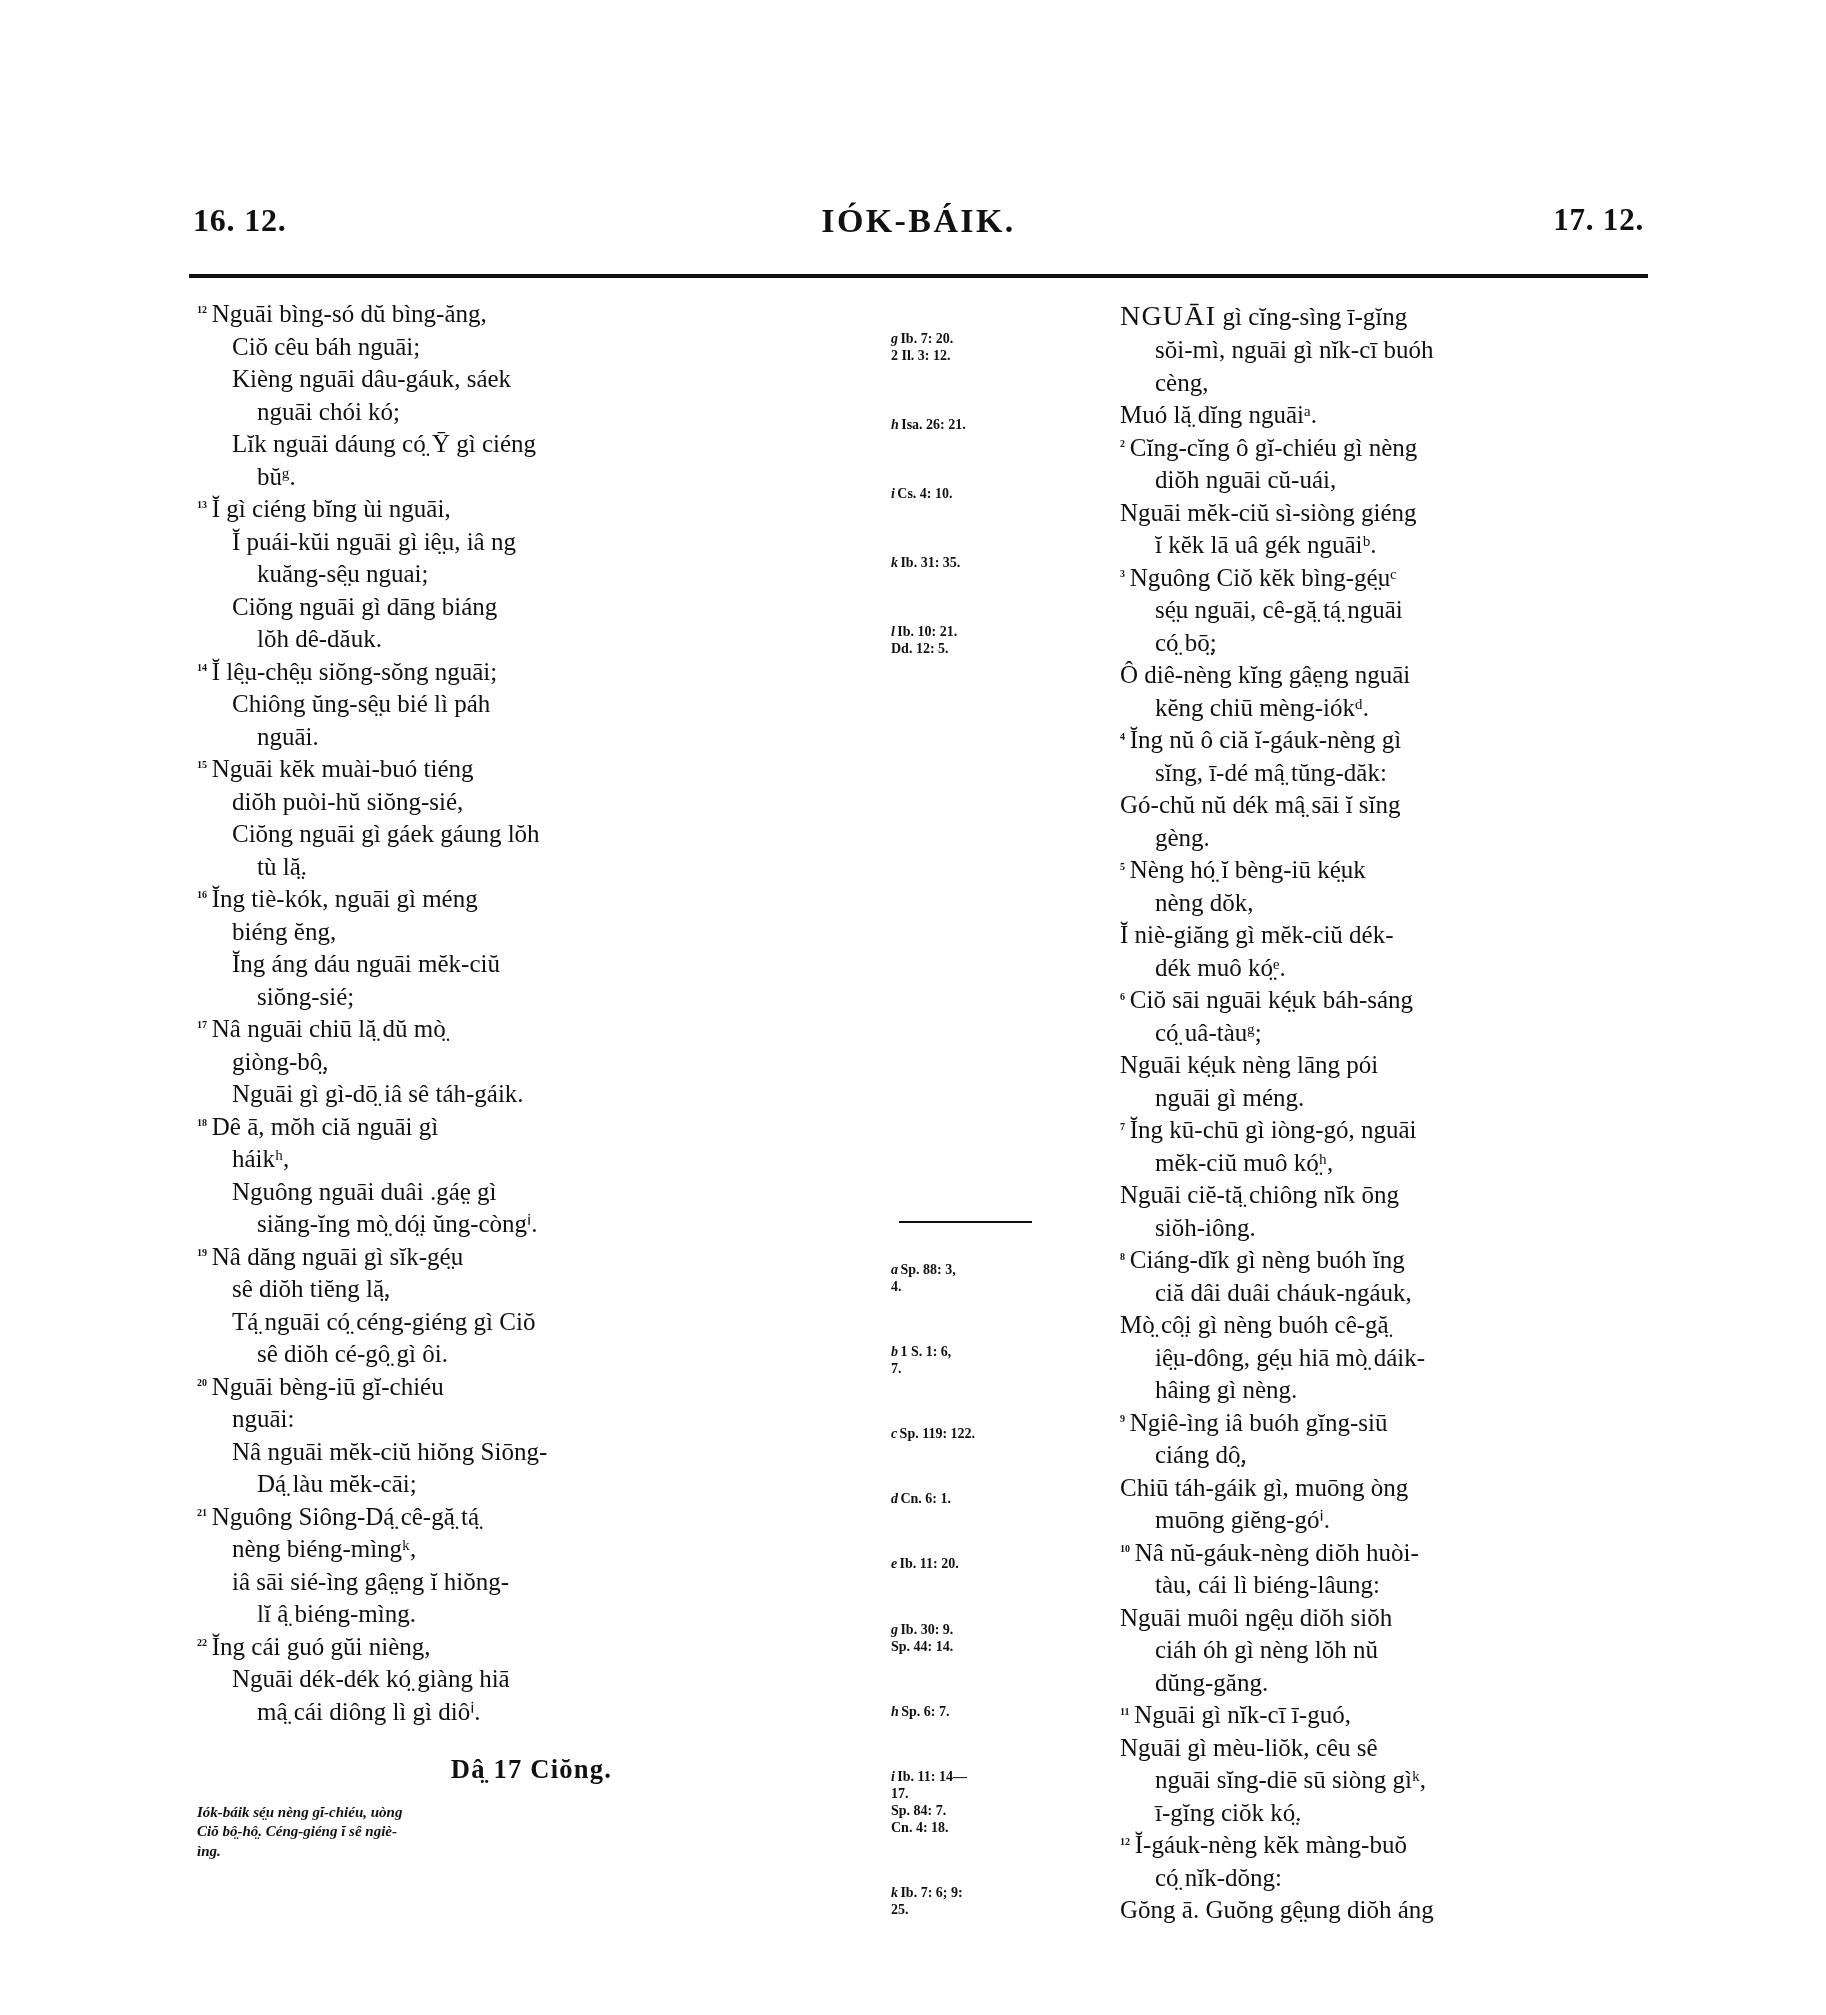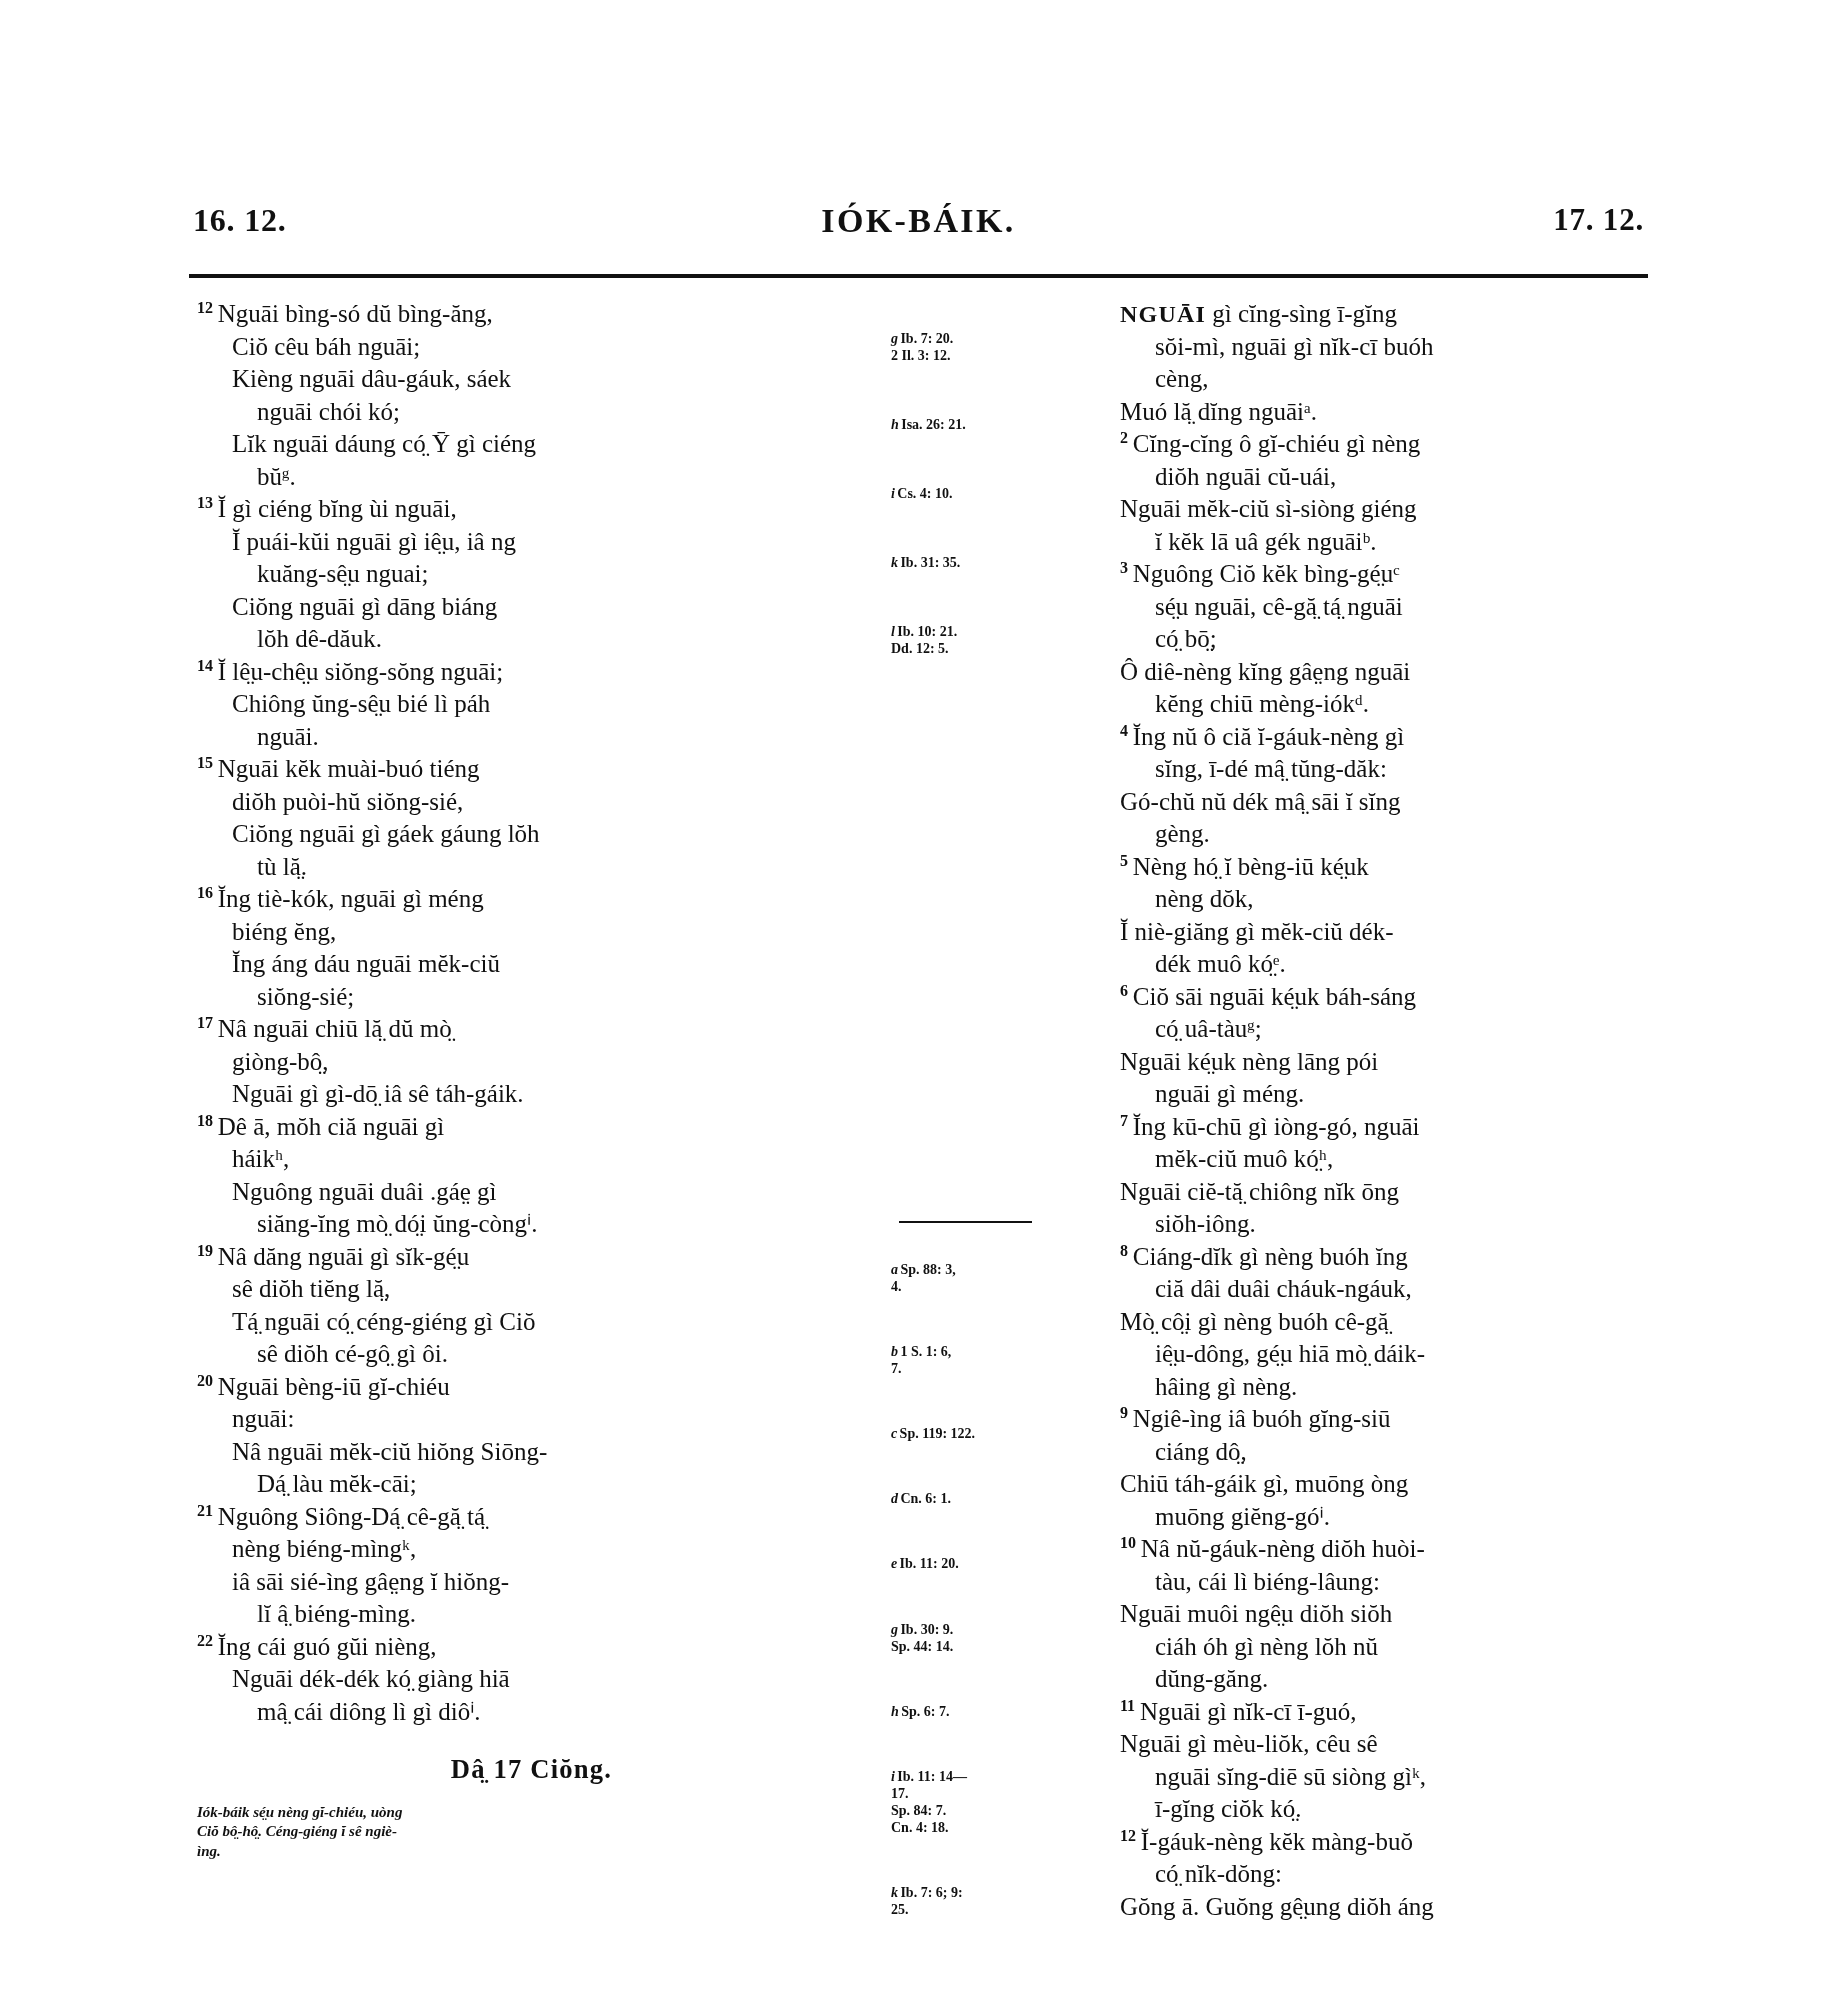--- a/index.html
+++ b/index.html
@@ -93,29 +93,29 @@
     margin: 0 0 0 0;
     text-indent: 0;
   }
   .line {
     white-space: nowrap;
     display: block;
   }
   .ind1 { padding-left: 35px; }
   .ind2 { padding-left: 60px; }
   .vn {
-    font-size: 16px;
+    font-size: 10px;
     font-weight: bold;
     vertical-align: 8.9px;
     margin-right: 4.8px;
     text-align: center;
   }
   .big {
-    font-size: 24px;
-    font-weight: bold;
+    font-size: 28px;
+    font-weight: normal;
     letter-spacing: 1.2px;
   }
   .chapter-head {
     text-align: center;
     font-size: 26.6px;
     font-weight: bold;
     letter-spacing: 1.2px;
     margin-top: 24px;
     margin-bottom: 16px;
   }

